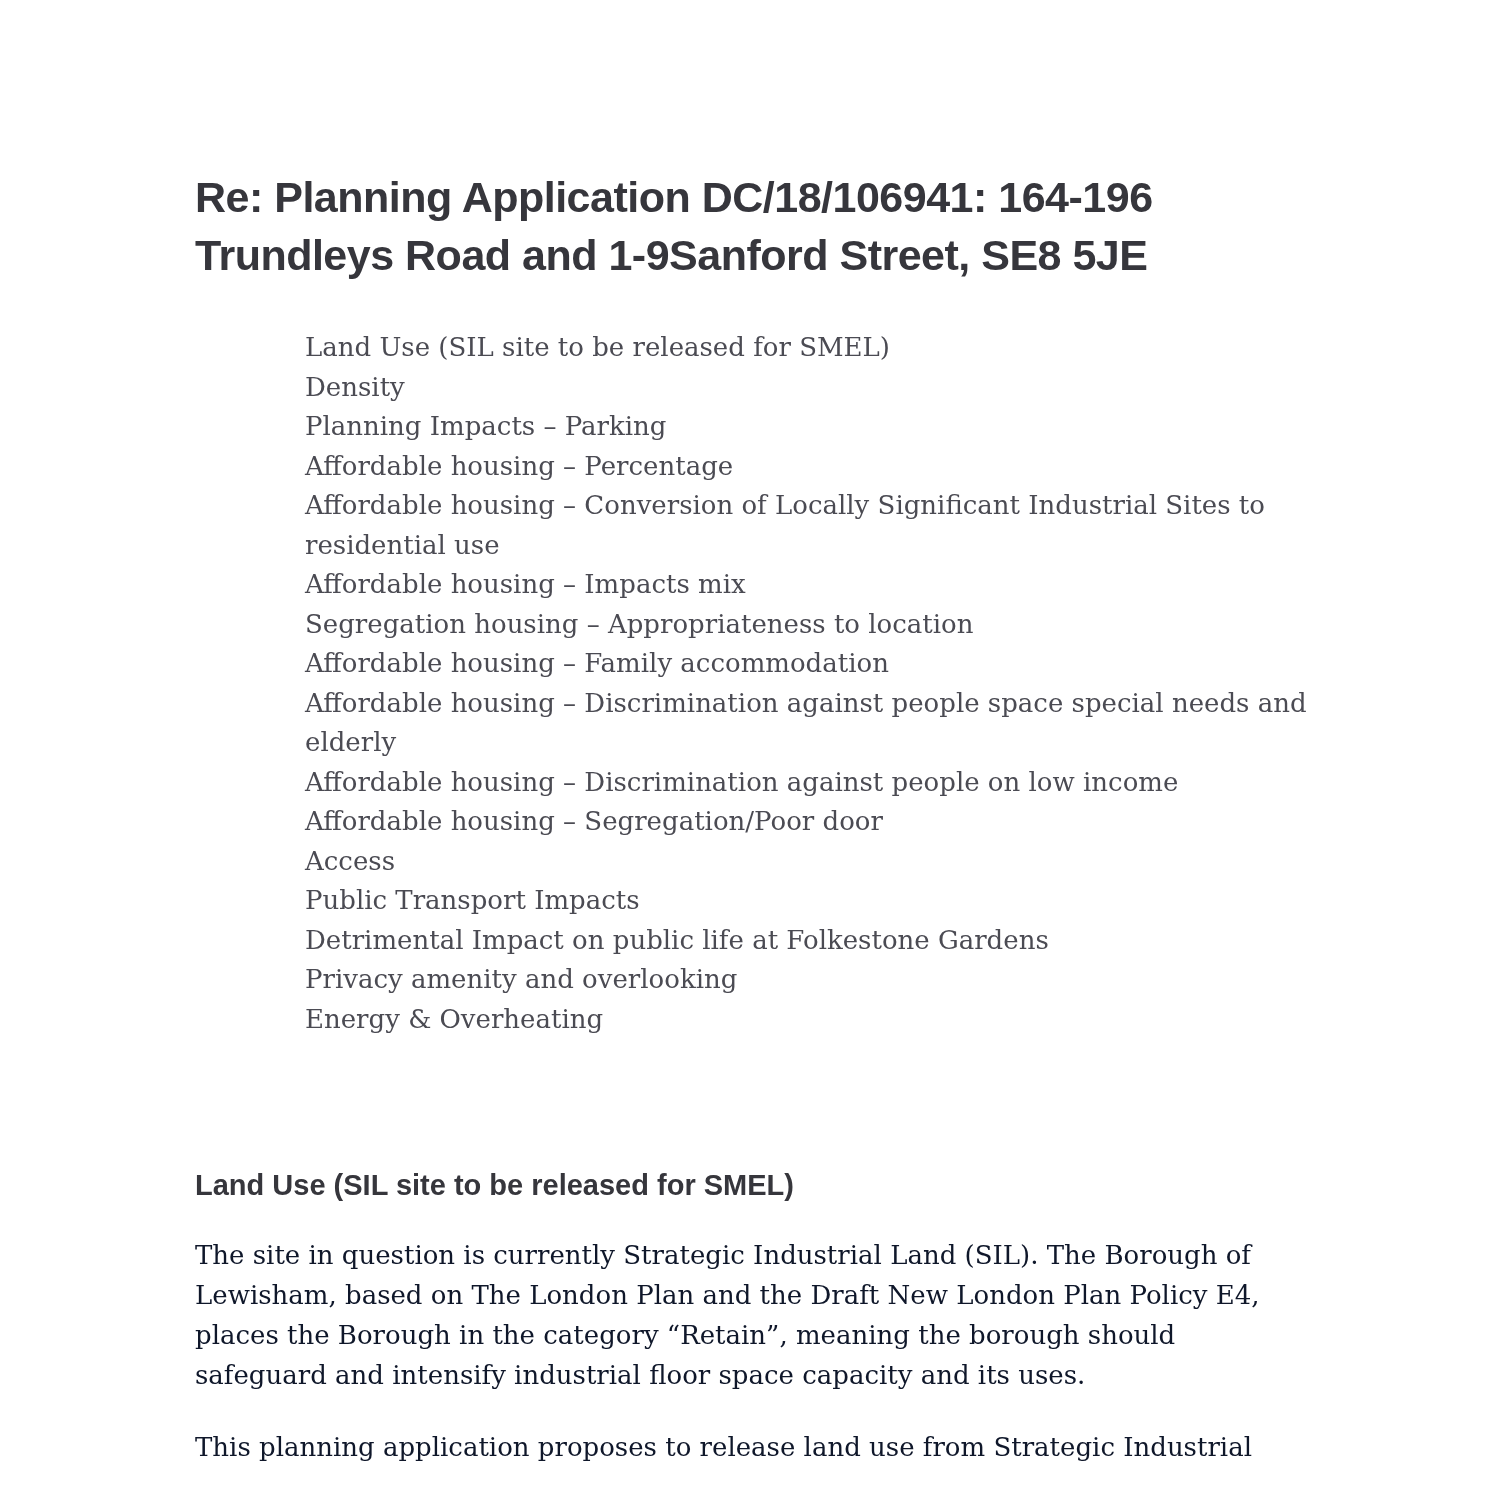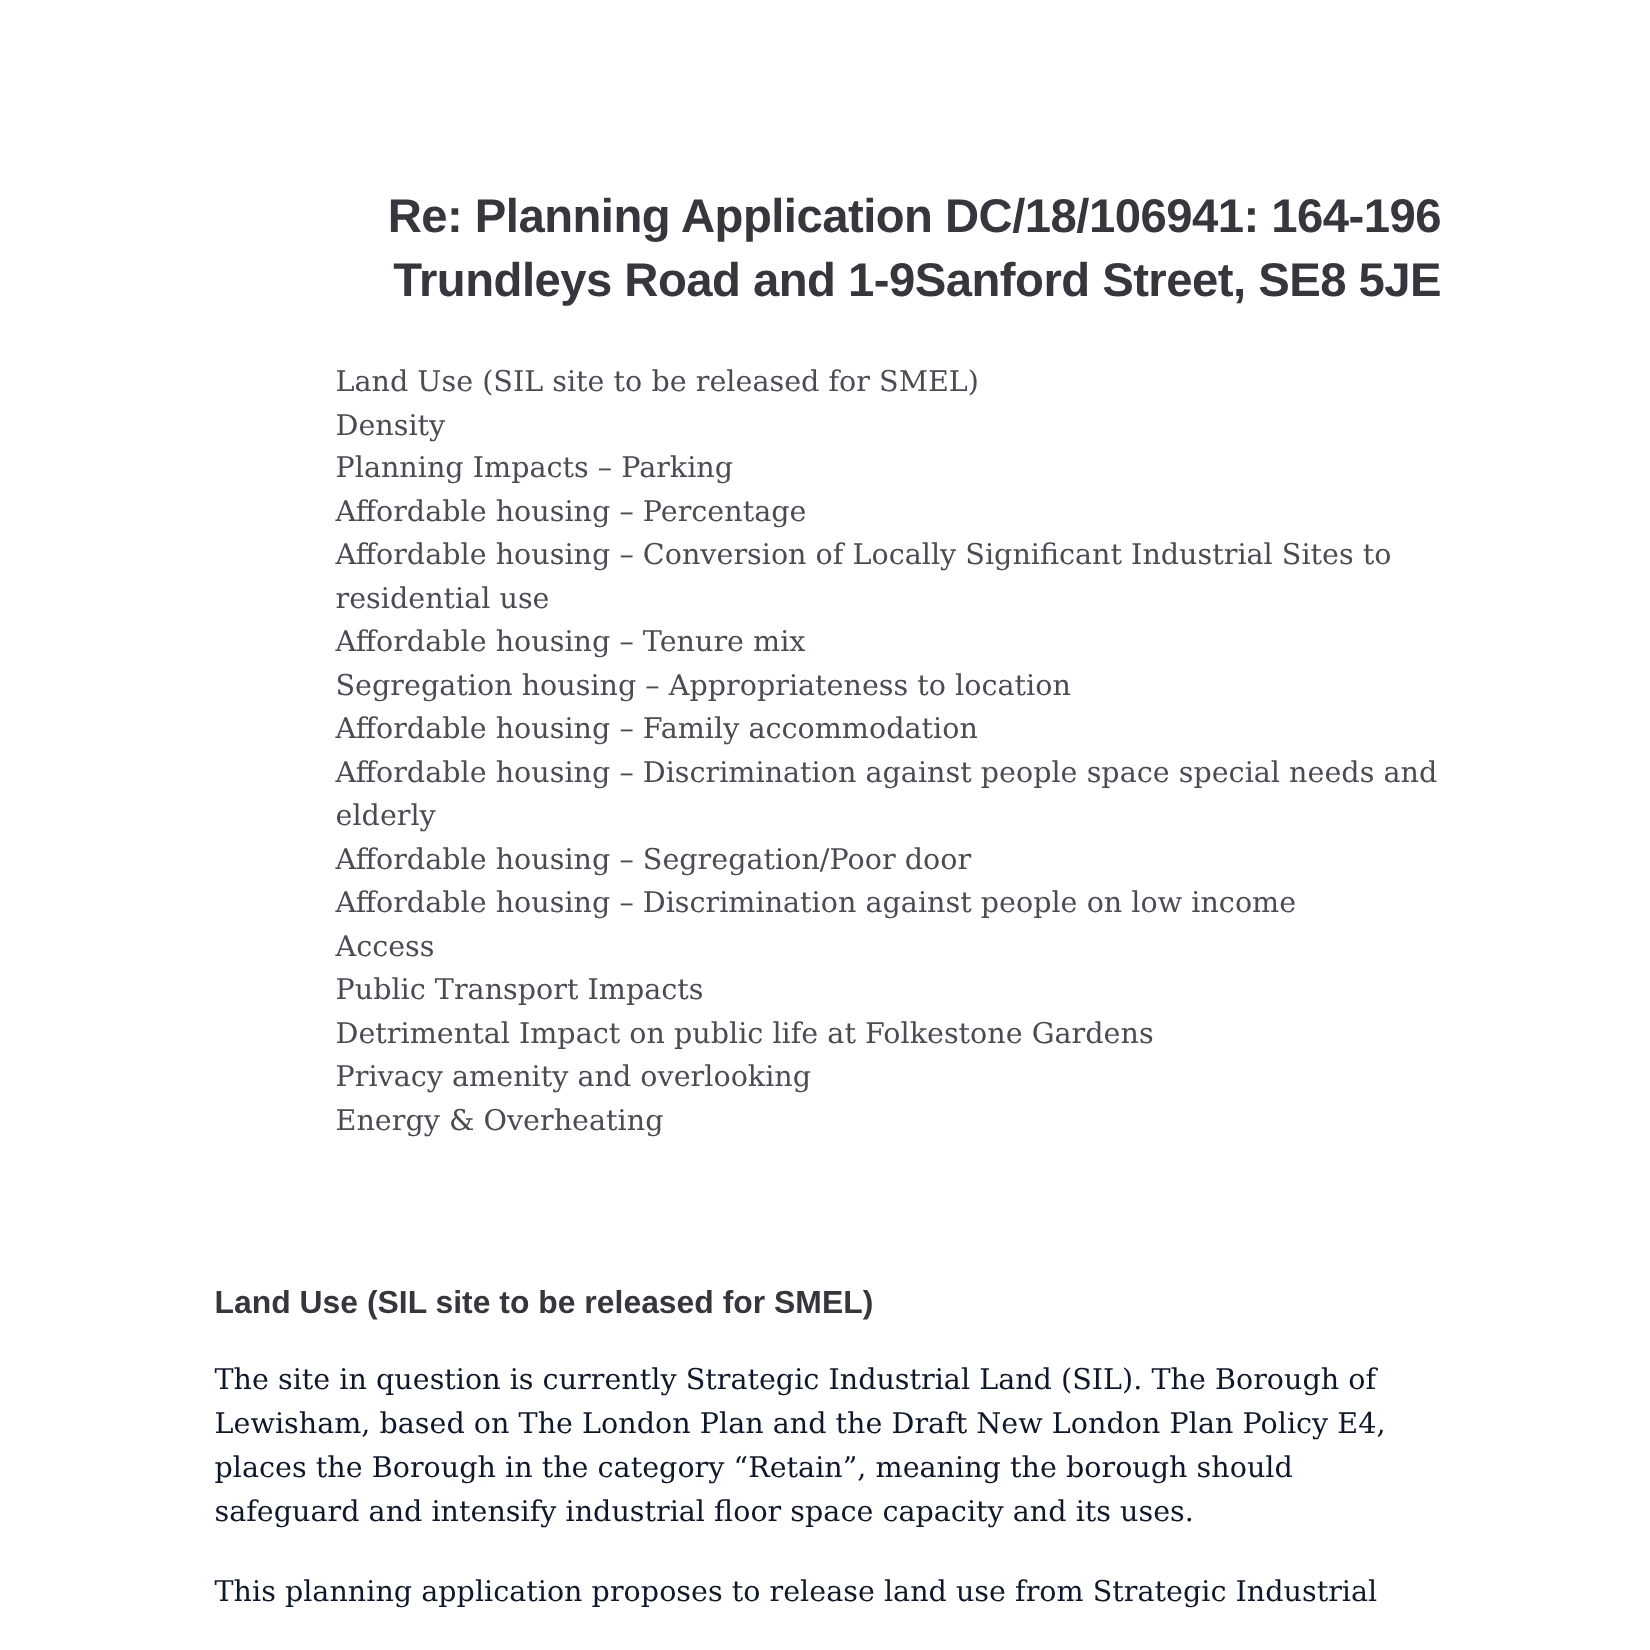--- a/index.html
+++ b/index.html
@@ -24,21 +24,20 @@
     width: 1115px;
   }
   .doc-title {
     font-family: "Liberation Sans", "DejaVu Sans", sans-serif;
     font-weight: 700;
     font-size: 43px;
     line-height: 1.35;
     color: #36363c;
     margin: 0 0 44px 0;
     letter-spacing: -0.5px;
-    text-align: right;
   }
   .section-heading {
     font-family: "Liberation Sans", "DejaVu Sans", sans-serif;
     font-weight: 700;
     font-size: 29px;
     line-height: 1.3;
     color: #36363c;
     margin: 0 0 34px 0;
   }
   .objection-list {
@@ -73,26 +72,26 @@
 
     <h1 class="doc-title">Re: Planning Application DC/18/106941: 164-196 Trundleys Road and 1-9Sanford Street, SE8 5JE</h1>
 
 
     <div class="objection-list">
         <div class="objection-item">Land Use (SIL site to be released for SMEL)</div>
         <div class="objection-item">Density</div>
         <div class="objection-item">Planning Impacts – Parking</div>
         <div class="objection-item">Affordable housing – Percentage</div>
         <div class="objection-item">Affordable housing – Conversion of Locally Significant Industrial Sites to residential use</div>
-        <div class="objection-item">Affordable housing – Tenure mix</div>
+        <div class="objection-item">Affordable housing – Impacts mix</div>
         <div class="objection-item">Segregation housing – Appropriateness to location</div>
         <div class="objection-item">Affordable housing – Family accommodation</div>
         <div class="objection-item">Affordable housing – Discrimination against people space special needs and elderly</div>
+        <div class="objection-item">Affordable housing – Discrimination against people on low income</div>
         <div class="objection-item">Affordable housing – Segregation/Poor door</div>
-        <div class="objection-item">Affordable housing – Discrimination against people on low income</div>
         <div class="objection-item">Access</div>
         <div class="objection-item">Public Transport Impacts</div>
         <div class="objection-item">Detrimental Impact on public life at Folkestone Gardens</div>
         <div class="objection-item">Privacy amenity and overlooking</div>
         <div class="objection-item">Energy &amp; Overheating</div>
       </div>
 
     <div class="spacer-large"></div>
 
     <div class="body-section">

